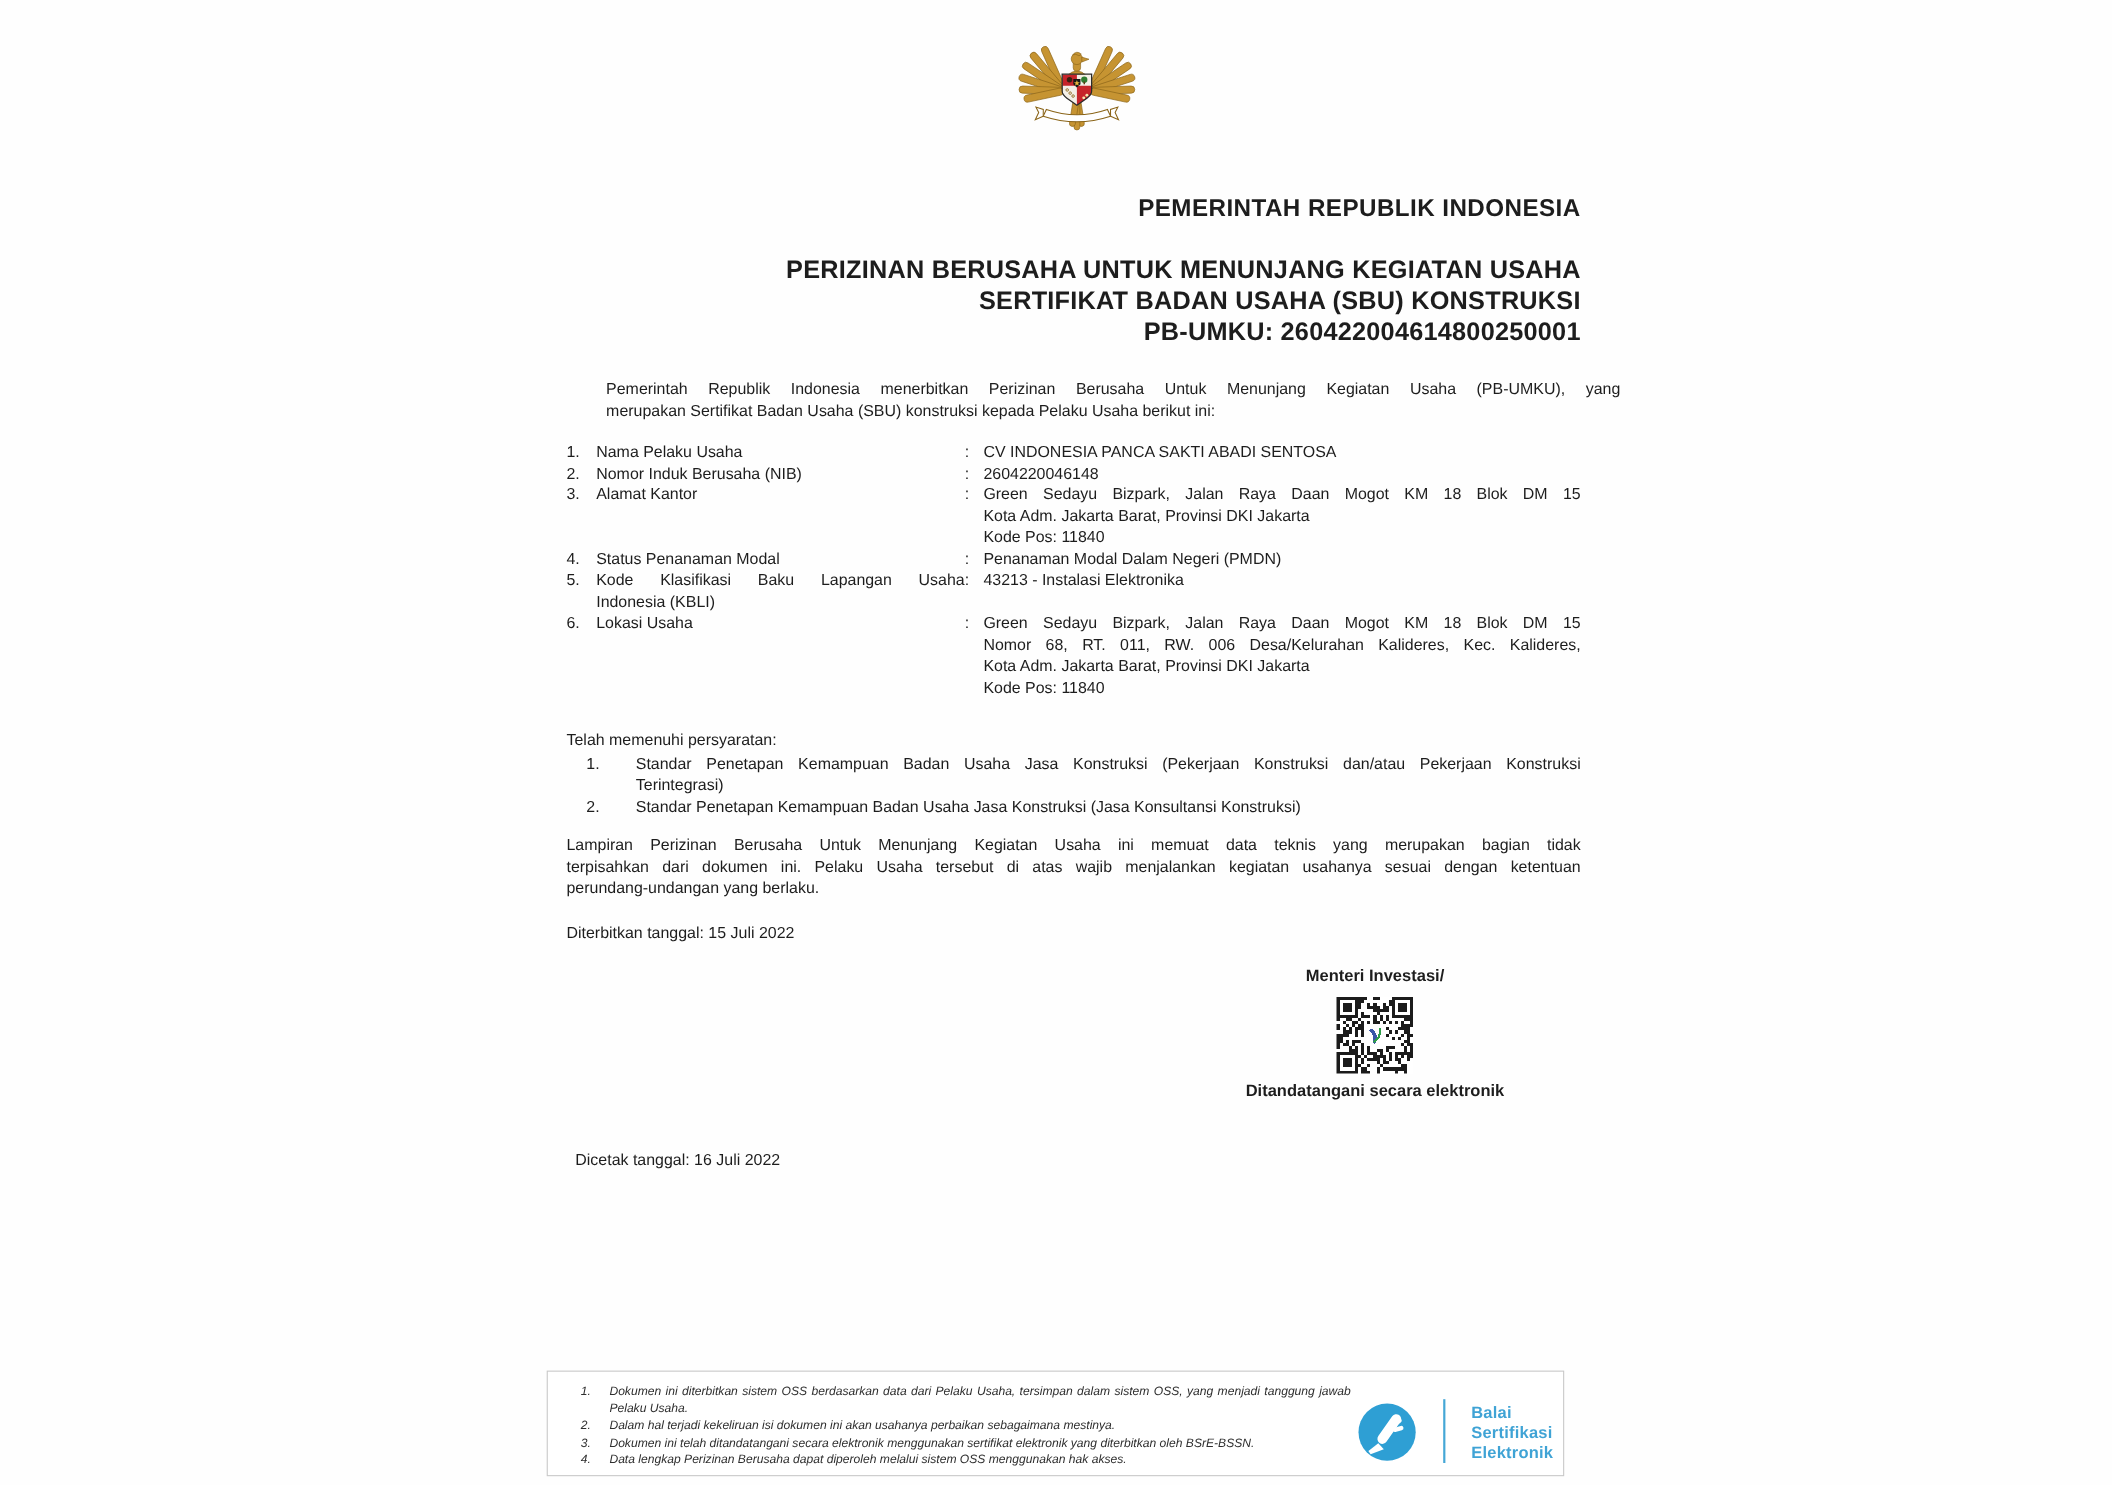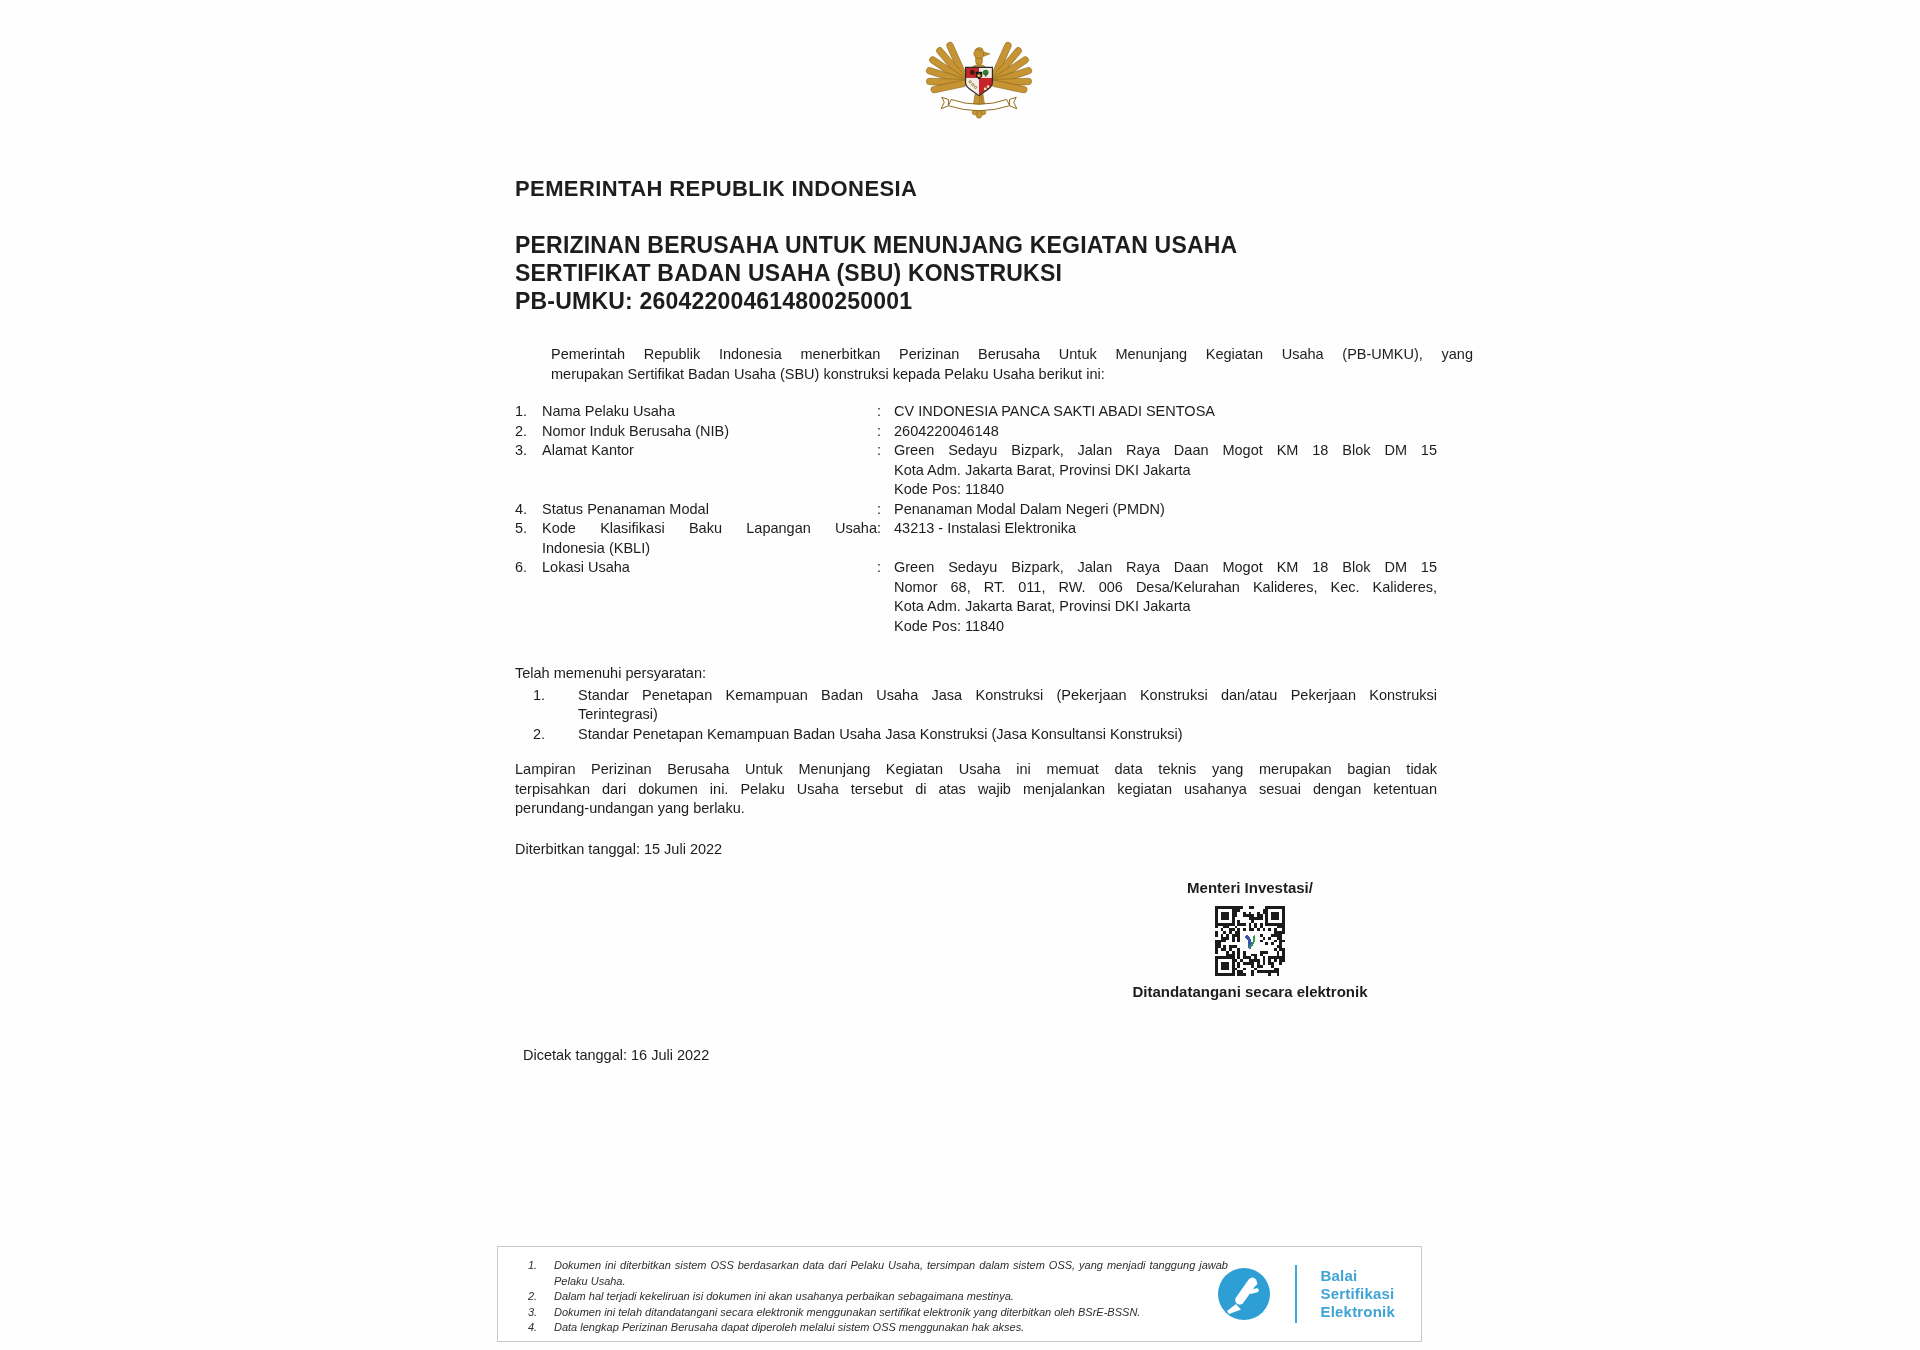--- a/index.html
+++ b/index.html
@@ -1,19 +1,19 @@
 <!DOCTYPE html>
 <html><head>
 <meta charset="utf-8">
 <style>
   html,body{margin:0;padding:0;background:#ffffff;}
   .page{position:relative;width:1920px;height:1350px;background:#fefefe;overflow:hidden;
         font-family:"Liberation Sans",sans-serif;color:#1d1d1d;}
   .abs{position:absolute;}
-  .center{text-align:left;}
+  .center{text-align:right;}
 
   
   .gov-title{left:515px;top:176px;width:922px;font-size:22px;font-weight:bold;letter-spacing:.4px;}
   .main-title{left:515px;top:231px;width:922px;font-size:23px;font-weight:bold;line-height:28px;letter-spacing:.2px;}
 
   
   .body-txt{font-size:14.5px;line-height:19.5px;}
   .intro{left:515px;top:345px;width:922px;margin-left:36px;}
   .stretch{text-align:justify;text-align-last:justify;}
 
@@ -39,21 +39,21 @@
   .sig-note{margin-top:2px;}
 
   .printed{left:523px;top:1046px;width:420px;}
 
   
   .footer-box{left:497px;top:1246px;width:923px;height:94px;border:1.5px solid #c9c9c9;background:#fff;}
   .foot-notes{position:absolute;left:30px;top:11px;width:700px;font-size:11px;font-style:italic;
               line-height:15.5px;color:#2e2e2e;}
   .foot-notes .row .num{width:26px;flex:none;}
   .foot-notes .row .txt{flex:1;}
-  .bse-logo{position:absolute;right:26px;top:11px;display:flex;align-items:center;gap:23px;height:72px;}
+  .bse-logo{position:absolute;right:9px;top:11px;display:flex;align-items:flex-end;gap:23px;height:72px;}
   .bse-divider{width:2px;height:58px;background:#45A7D6;}
   .bse-text{font-size:15px;font-weight:bold;line-height:18px;color:#3FA3D5;letter-spacing:.2px;}
 </style>
 </head>
 <body>
 
 <div class="page">
 
   <svg class="abs" style="left:912px;top:28px;" width="134" height="98" viewBox="0 0 140 100">
     <g stroke="#8a6418" stroke-width="0.6">

